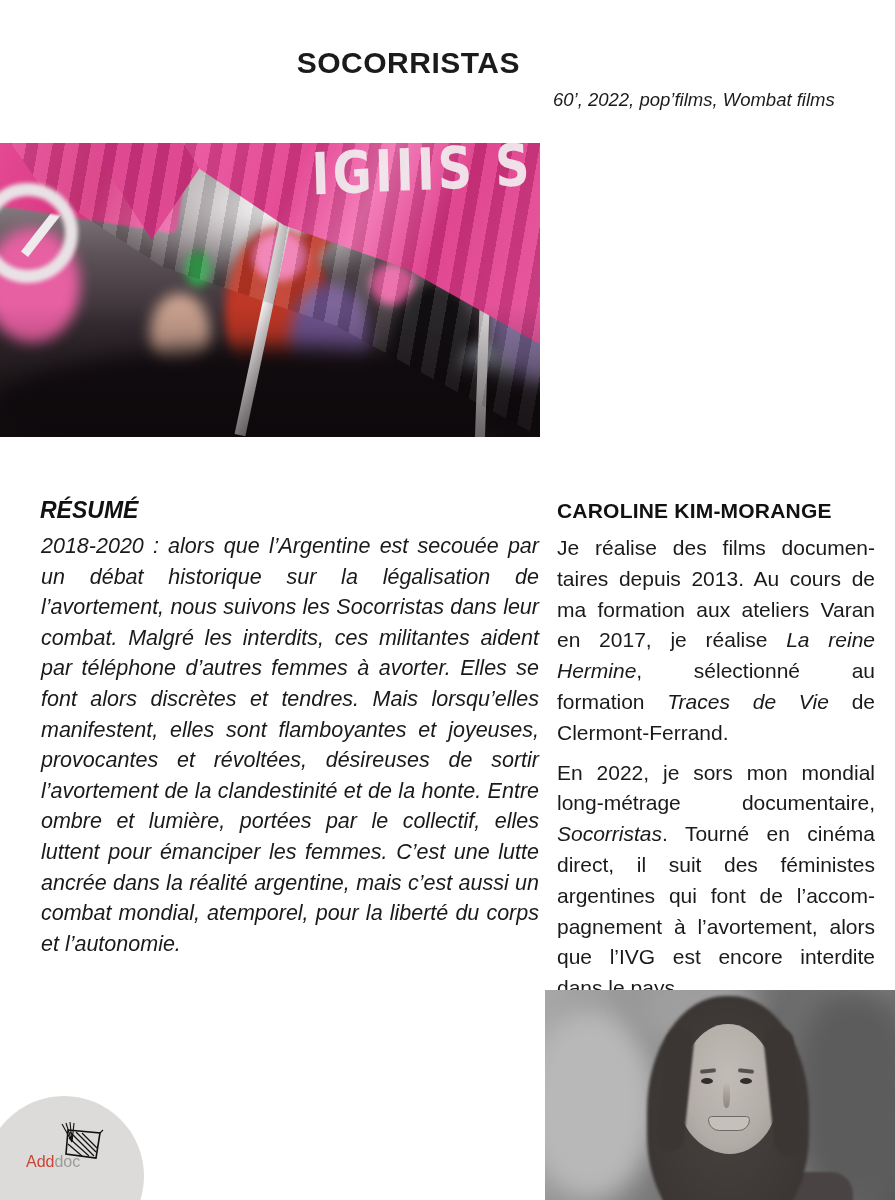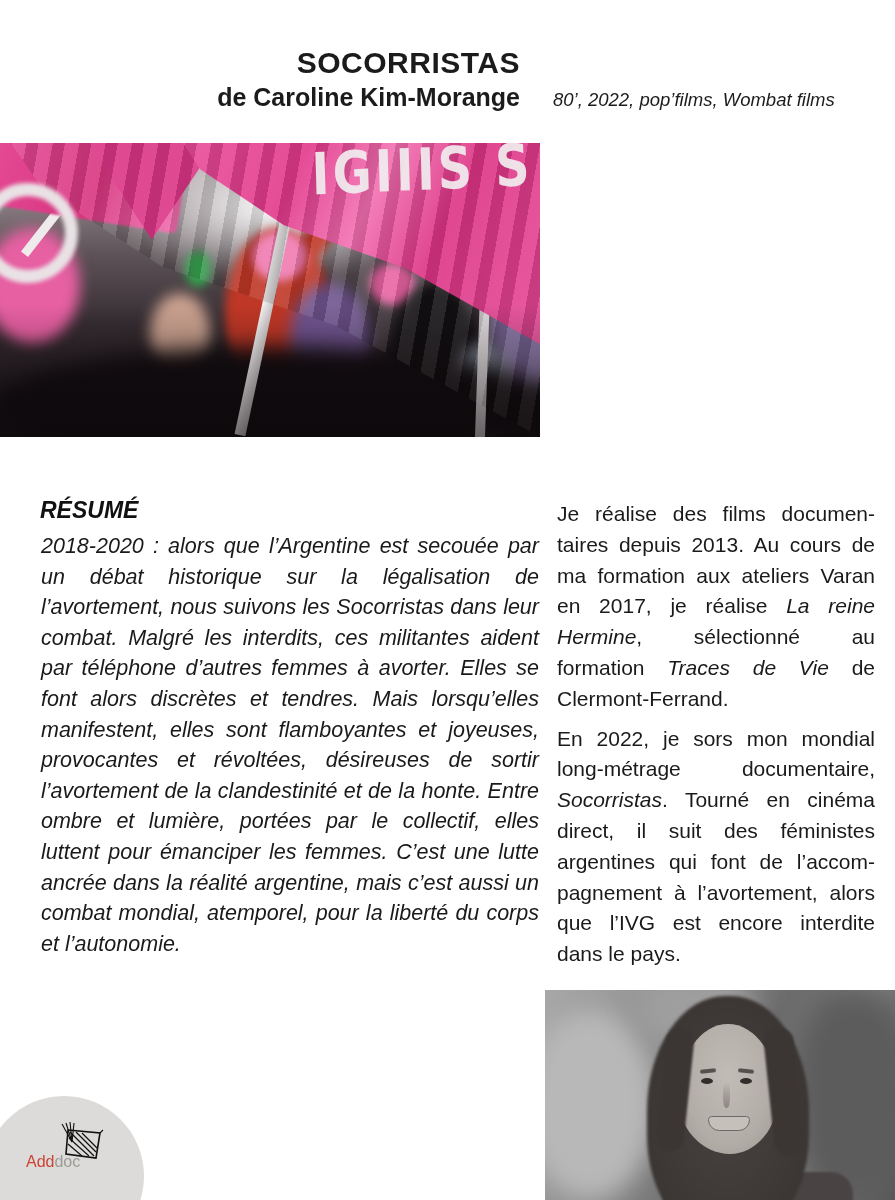--- a/index.html
+++ b/index.html
@@ -114,23 +114,22 @@
   .pt-smile{left:163px;top:126px;width:40px;height:13px;background:#c6c0ba;border:1.5px solid #6f6965;
             border-radius:6px 6px 18px 18px;filter:blur(.4px);}
 </style>
 </head>
 <body>
 
 <div class="page">
 
   <div class="title-block">
     <div class="film-title">SOCORRISTAS</div>
-    <div class="film-director">de Caroline Kim-Morange</div>
-  </div>
-  <div class="film-info">80’, 2022, pop’films, Wombat films</div>
+  </div>
+  <div class="film-info">60’, 2022, pop’films, Wombat films</div>
 
   <div class="photo-protest">
     <div class="ph-bg"></div>
     <div class="ph-sky"></div>
     <div class="blob b-pinkwig"></div>
     <div class="blob b-red"></div>
     <div class="blob b-redarm"></div>
     <div class="blob b-scarf1"></div>
     <div class="blob b-scarf2"></div>
     <div class="blob b-purple1"></div>
@@ -153,20 +152,21 @@
     <div class="ph-vignette"></div>
   </div>
 
 
   <div class="resume-col">
     <h2 class="resume-heading">RÉSUMÉ</h2>
     <p class="resume-body">2018-2020 : alors que l’Argentine est secouée par un débat historique sur la légalisation de l’avortement, nous suivons les Socorristas dans leur combat. Malgré les interdits, ces militantes aident par téléphone d’autres femmes à avorter. Elles se font alors discrètes et tendres. Mais lors­qu’elles manifestent, elles sont flamboyantes et joyeuses, provocantes et révoltées, désireuses de sortir l’avortement de la clandestinité et de la honte. Entre ombre et lumière, portées par le collectif, elles luttent pour émanciper les femmes. C’est une lutte ancrée dans la réalité argentine, mais c’est aussi un combat mondial, atemporel, pour la liberté du corps et l’autonomie.</p>
   </div>
 
   <div class="bio-col">
+    <h2 class="bio-heading">CAROLINE KIM-MORANGE</h2>
     <p class="bio-p"><span>Je réalise des films documen­taires depuis 2013. Au cours de ma formation aux ateliers Varan en 2017, je réalise </span><span class="it">La reine Hermine</span><span>, sélectionné au formation </span><span class="it">Traces de Vie</span><span> de Clermont-Ferrand.</span></p>
     <p class="bio-p"><span>En 2022, je sors mon mondial long-métrage documentaire, </span><span class="it">Socorristas</span><span>. Tourné en cinéma direct, il suit des féministes argentines qui font de l’accom­pagnement à l’avortement, alors que l’IVG est encore interdite dans le pays.</span></p>
   </div>
 
 
   <div class="photo-portrait">
     <div class="pt-bg"></div>
     <div class="pt-blob1"></div>
     <div class="pt-blob2"></div>
     <div class="pt-blob3"></div>

